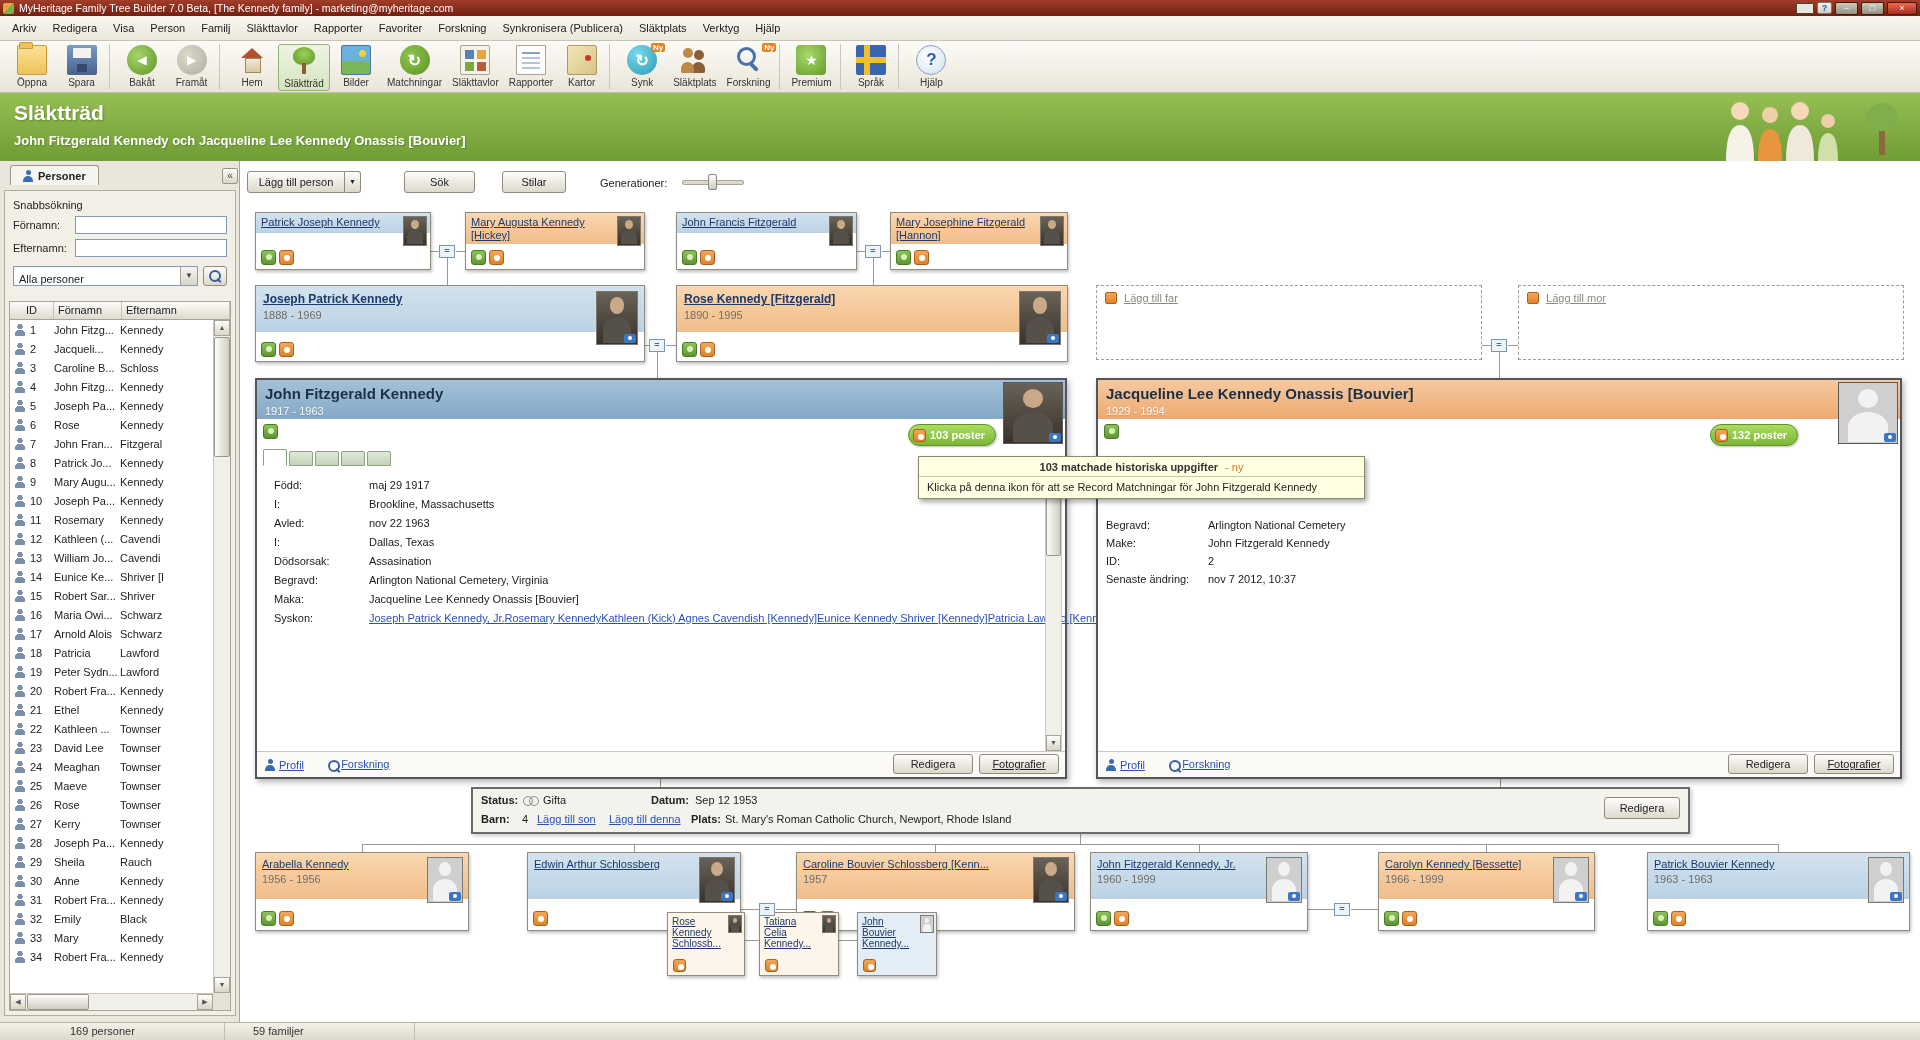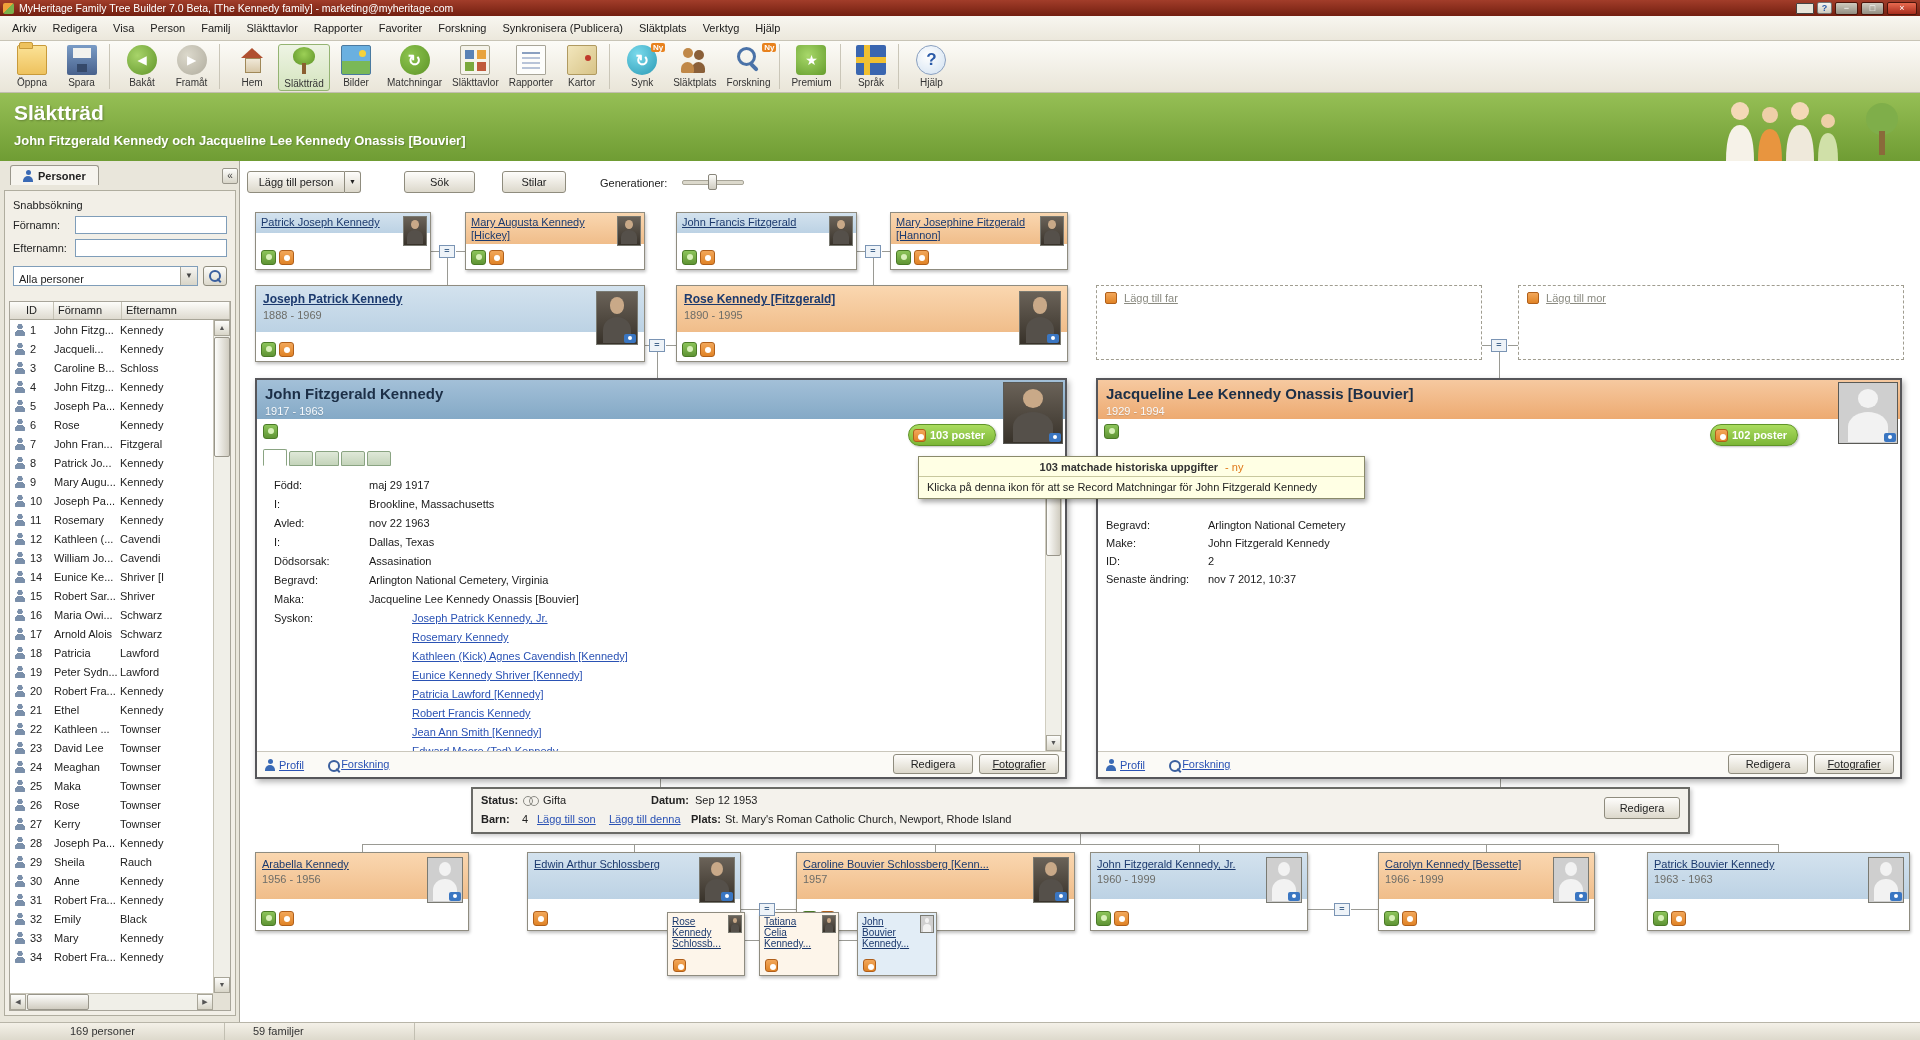--- a/index.html
+++ b/index.html
@@ -194,21 +194,21 @@
   #spouse-card .poster{left:612px;}
   .poster .mi{width:13px;height:13px;}
   .tabs{position:absolute;top:71px;left:6px;display:flex;gap:2px;z-index:2;}
   .dtab{width:24px;height:15px;background:linear-gradient(#dfe8d8,#c4d4ba);border:1px solid #8aa482;border-radius:2px 2px 0 0;}
   .dtab.on{background:#fff;height:17px;margin-top:-2px;border-bottom-color:#fff;}
   .facts{position:absolute;top:96px;left:0;right:26px;padding-left:17px;}
   .drow{display:flex;height:19px;line-height:19px;overflow:visible;}
   .dlabel{flex:0 0 95px;color:#1a1a1a;}
   .dvalue{color:#1a1a1a;white-space:nowrap;}
   .sibrow{display:flex;}
-  .siblist{display:flex;flex-direction:column;margin-left:43px;}
+  .siblist{display:flex;}
   .slink{display:block;height:19px;line-height:19px;color:#2a52b4;text-decoration:underline;cursor:pointer;white-space:nowrap;}
   #sfacts{top:136px;padding-left:8px;}
   #sfacts .dlabel{flex:0 0 102px;}
   #sfacts .drow{height:18px;line-height:18px;}
   .vscroll{position:absolute;top:94px;right:3px;width:17px;height:278px;background:#f0efe8;border:1px solid #d0cdc0;z-index:3;}
   .vscroll .sa{width:15px;}
   .vscroll .vth{width:15px;height:64px;}
   .cfoot{position:absolute;left:0;right:0;bottom:0;height:26px;border-top:1px solid #cac7bc;background:#fbfaf6;padding:5px 8px;}
   .flink{color:#2a52b4;text-decoration:underline;display:inline-flex;gap:4px;align-items:center;margin-right:16px;cursor:pointer;}
   .pico{position:relative;width:10px;height:12px;display:inline-block;}
@@ -620,21 +620,21 @@
               <div class="prow idx-23">
                 <span class="pic"></span>
                 <span class="pid">24</span>
                 <span class="pfn">Meaghan</span>
                 <span class="pln">Townser</span>
               </div>
 
               <div class="prow idx-24">
                 <span class="pic"></span>
                 <span class="pid">25</span>
-                <span class="pfn">Maka</span>
+                <span class="pfn">Maeve</span>
                 <span class="pln">Townser</span>
               </div>
 
               <div class="prow idx-25">
                 <span class="pic"></span>
                 <span class="pid">26</span>
                 <span class="pfn">Rose</span>
                 <span class="pln">Townser</span>
               </div>
 
@@ -944,21 +944,21 @@
         <div class="mhead">
           <div class="mname">Jacqueline Lee Kennedy Onassis [Bouvier]</div>
           <div class="myears">1929 - 1994</div>
         </div>
         <span class="photo mphoto">
             <span class="cam"></span>
           </span>
         <span class="mi mi-tree iconrow-tree"></span>
         <div class="poster">
           <span class="mi mi-rec"></span>
-          <span>102 poster</span>
+          <span>132 poster</span>
         </div>
         <div class="facts" id="sfacts">
 
             <div class="drow idx-0">
               <span class="dlabel">Begravd:</span>
               <span class="dvalue">Arlington National Cemetery</span>
             </div>
 
             <div class="drow idx-1">
               <span class="dlabel">Make:</span>

